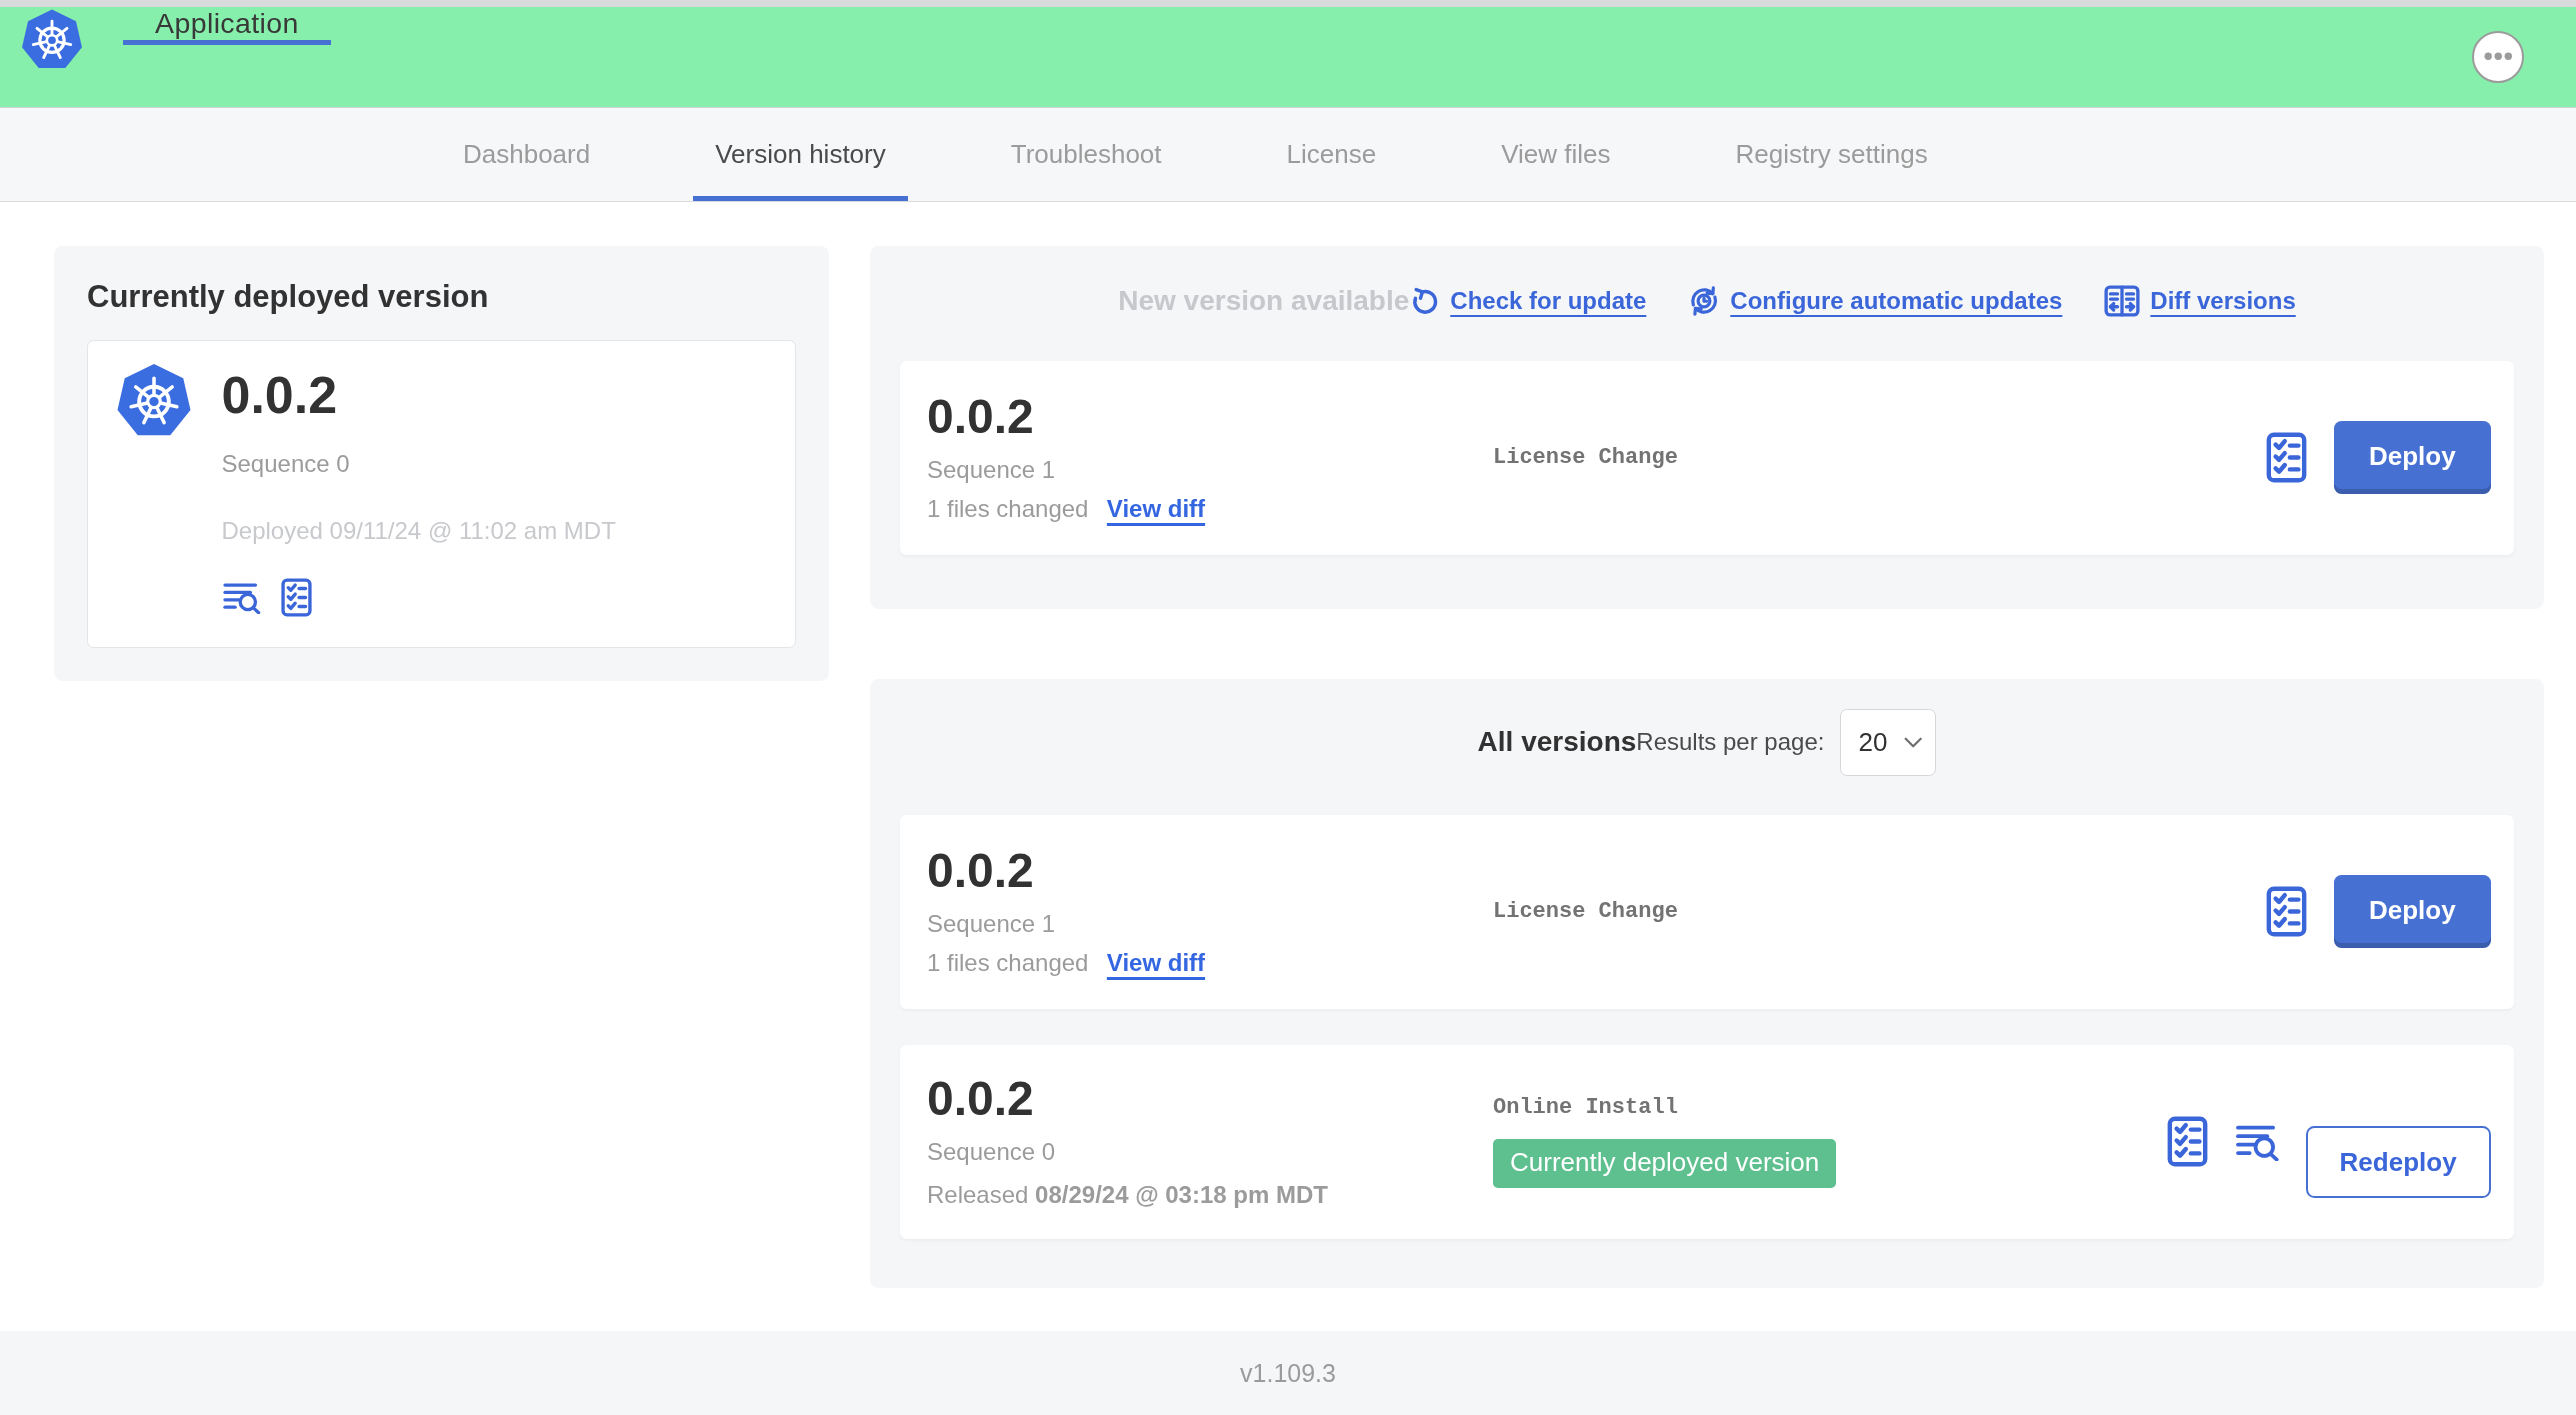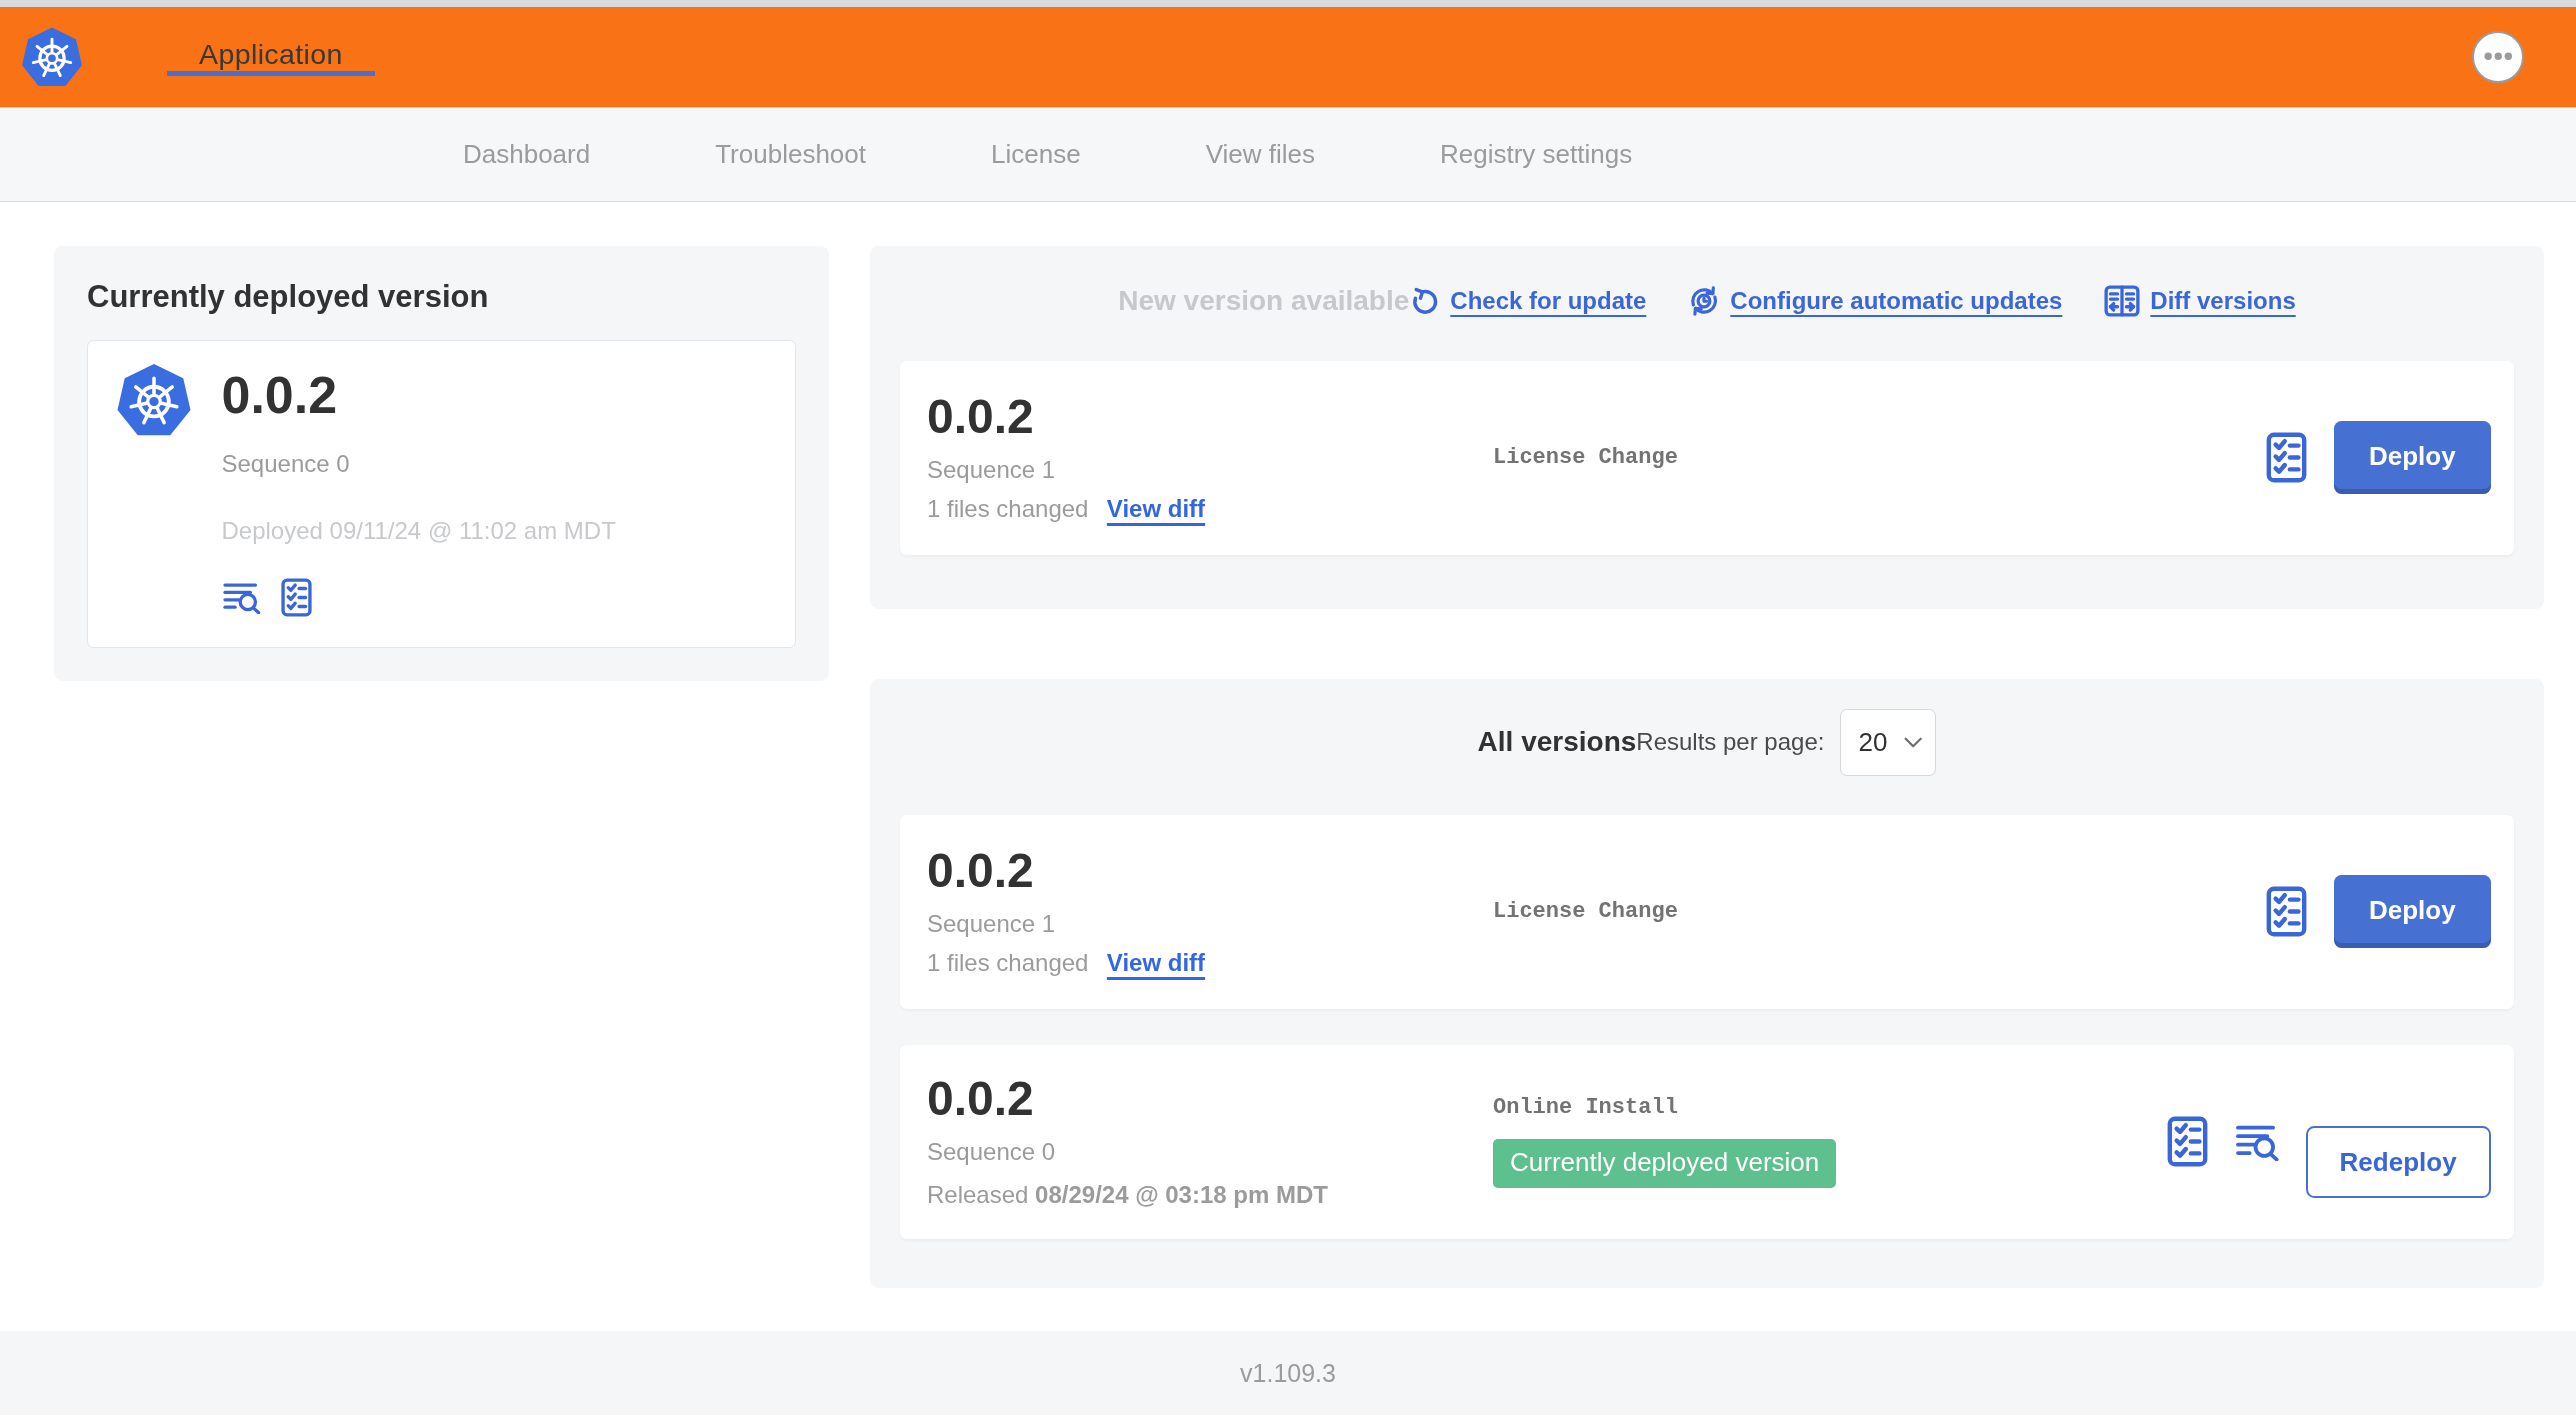--- a/index.html
+++ b/index.html
@@ -9,23 +9,23 @@
     background:#ffffff;
     color:#323232;
     width:2576px; height:1415px;
     overflow:hidden;
     display:flex; flex-direction:column;
   }
   .top-strip { height:6.7px; background:#d9dadc; flex:none; }
 
   
   .header {
-    height:100px; background:#f97316; flex:none;
-    display:flex; align-items:center;
-    padding-left:20px; position:relative;gap:44px;
+    height:100px; background:#86efac; flex:none;
+    display:flex; align-items:flex-start;
+    padding-left:20px; position:relative;
   }
   .logo-wrap { display:flex; align-items:center; }
   .app-tab {
     margin-left:39px; padding:0 32px;
     display:flex; align-items:center;
     font-size:28.5px; color:#383838; letter-spacing:0.4px;
     border-bottom:5.9px solid #4670d2; cursor:pointer;
   }
   .ellipsis-btn {
     margin-left:auto; margin-right:52px; align-self:center;
@@ -220,20 +220,23 @@
         <circle cx="17" cy="5" r="4.4" fill="#9b9b9b"></circle>
         <circle cx="29" cy="5" r="4.4" fill="#9b9b9b"></circle>
     </svg>
   </div>
 </div>
 
 <div class="nav">
   <div class="nav-tab">
       <span>Dashboard</span>
     </div>
+  <div class="nav-tab active">
+      <span>Version history</span>
+    </div>
   <div class="nav-tab">
       <span>Troubleshoot</span>
     </div>
   <div class="nav-tab">
       <span>License</span>
     </div>
   <div class="nav-tab">
       <span>View files</span>
     </div>
   <div class="nav-tab">

